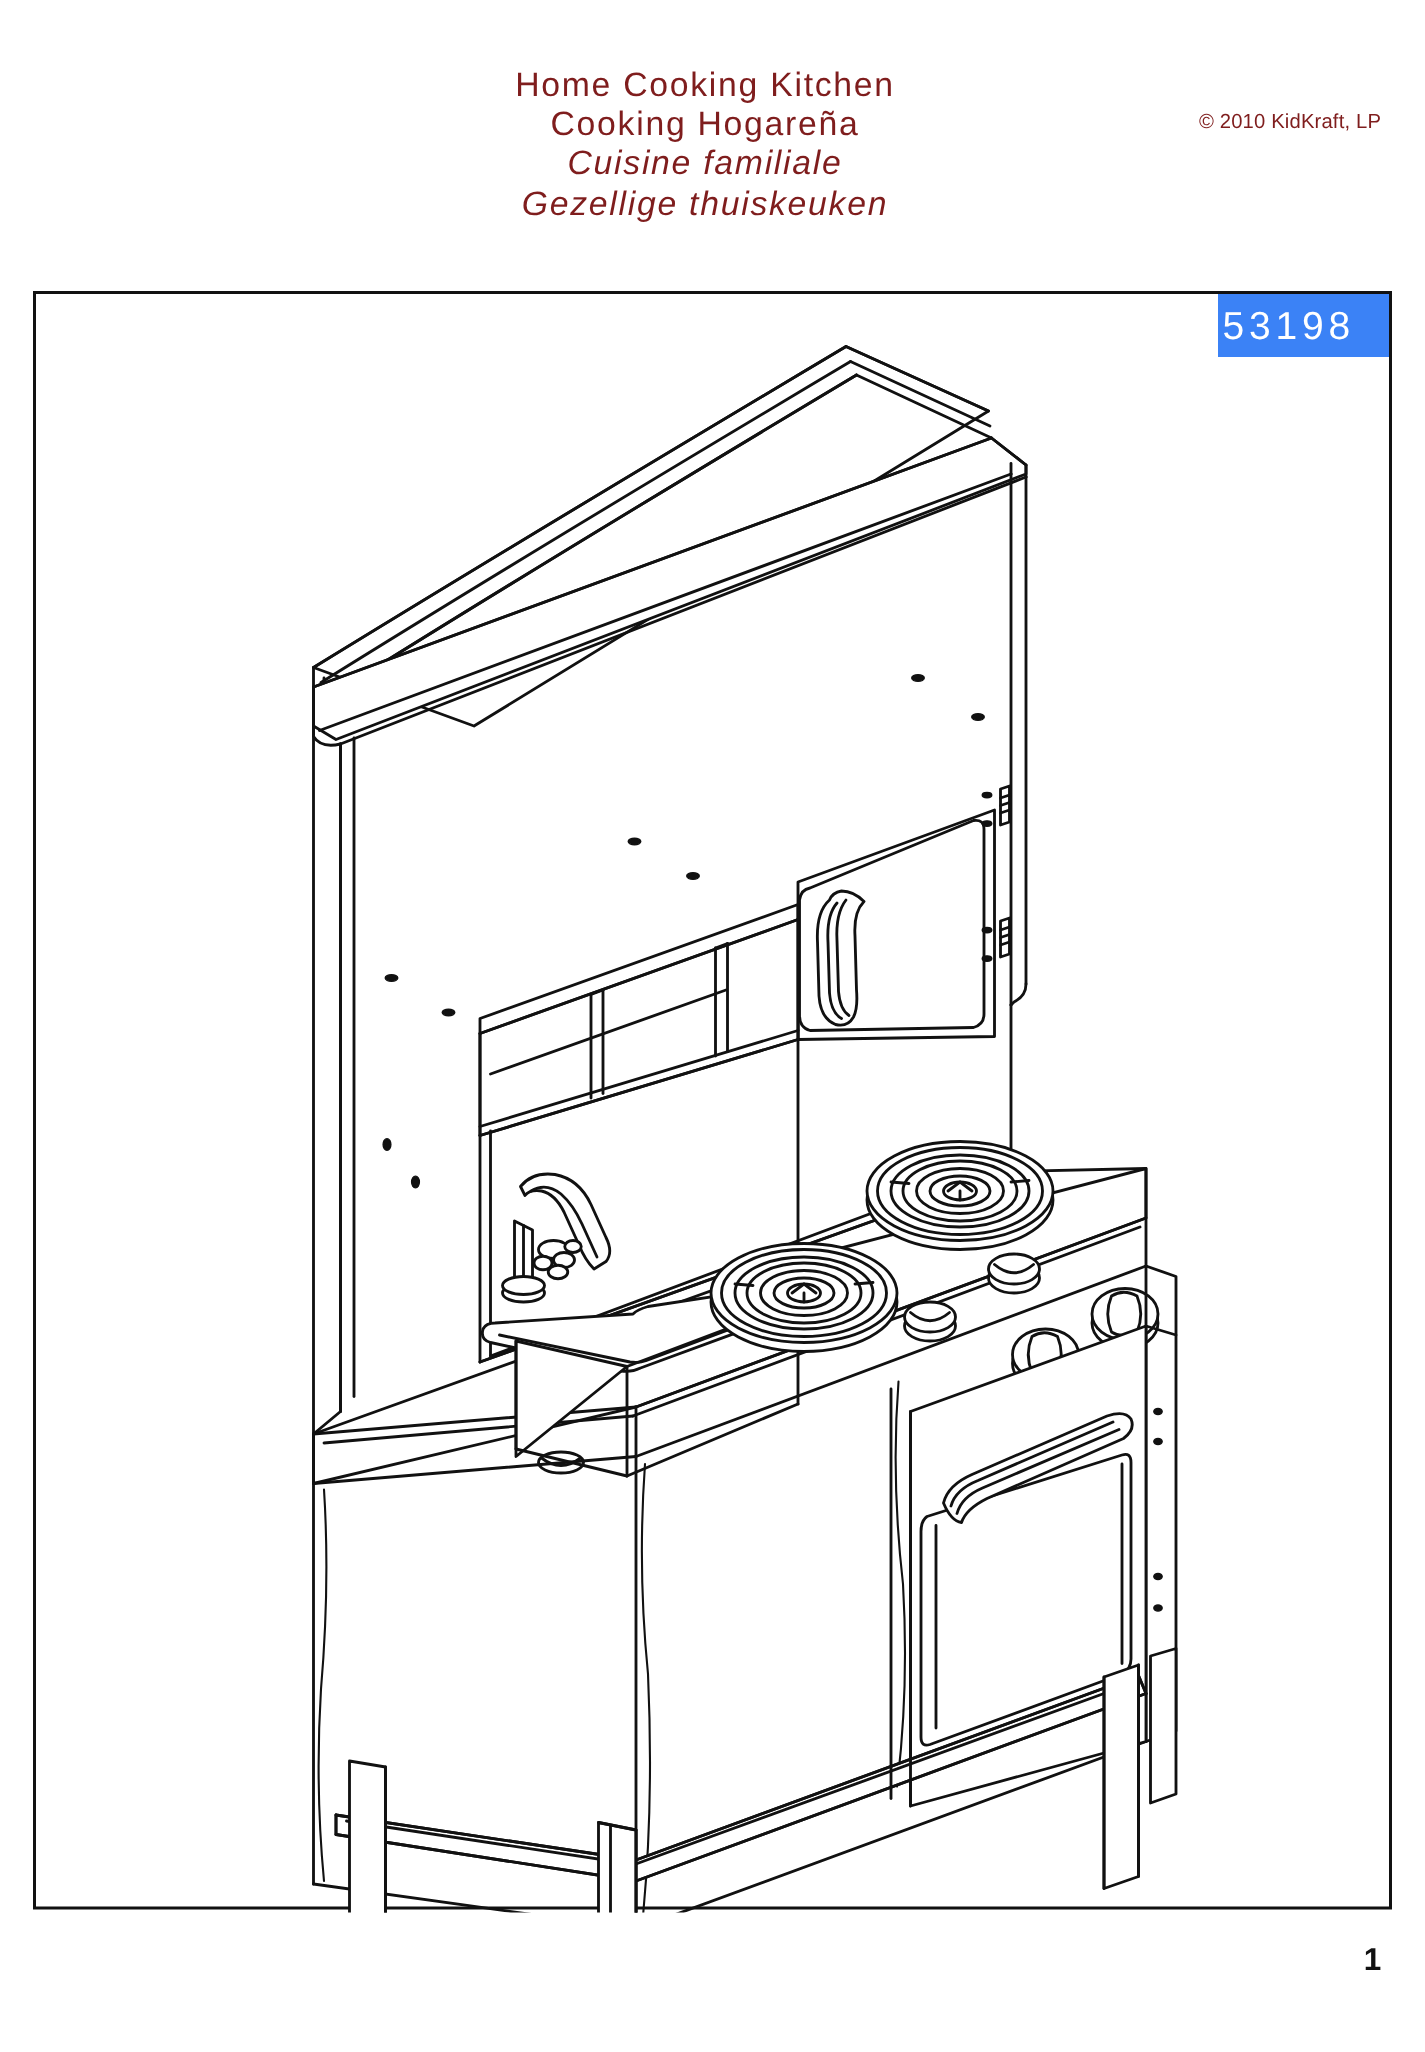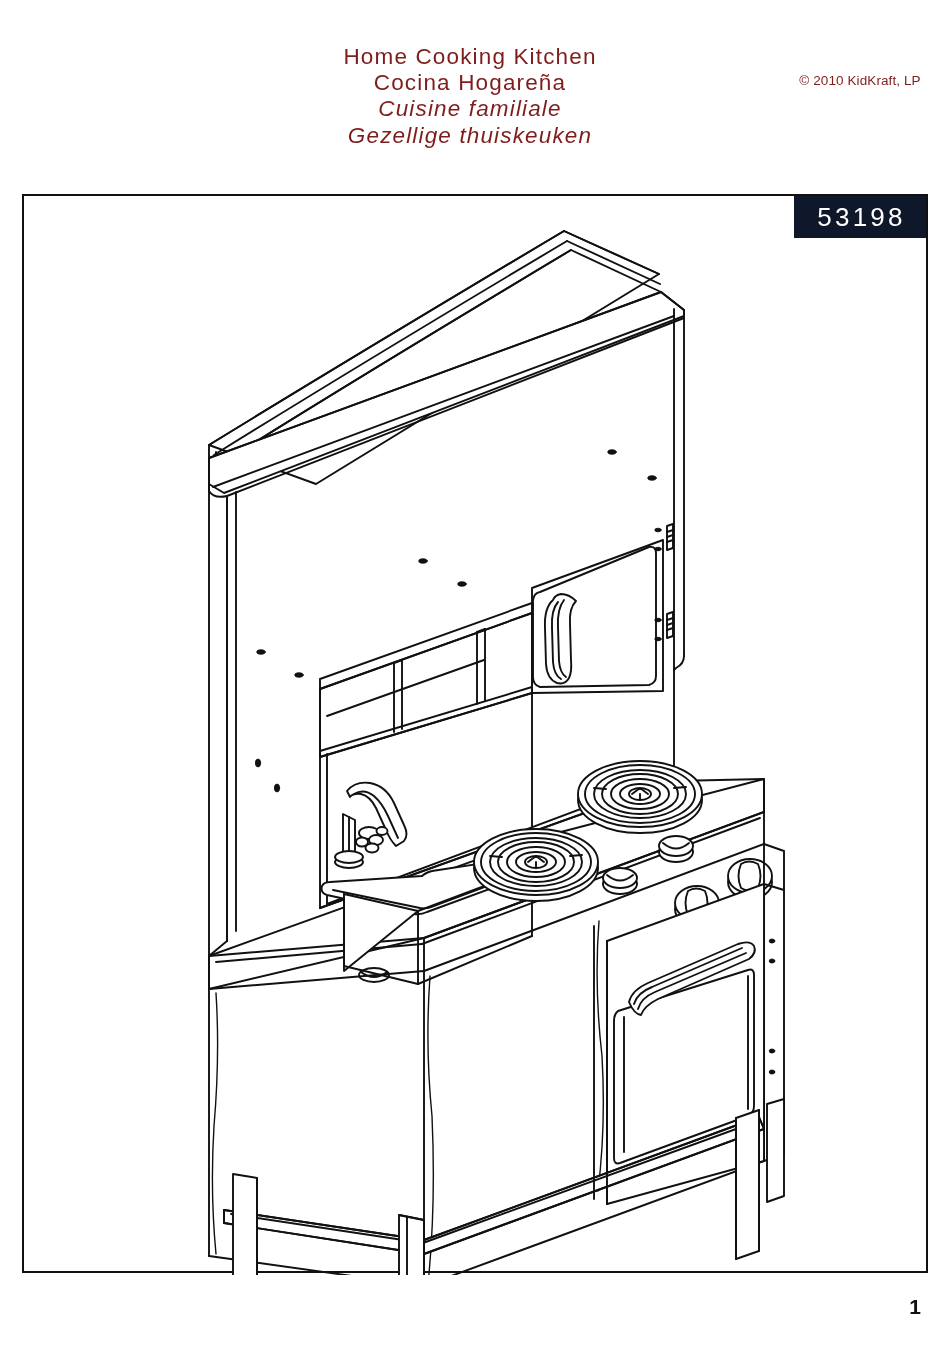--- a/index.html
+++ b/index.html
@@ -74,26 +74,25 @@
     border: 2px solid #111;
     box-sizing: border-box;
     background: #fff;
   }
 
   
   #part-badge {
     position: absolute;
     right: 0px;
     top: 0px;
-    width: 132px;
+    width: 114px;
     height: 42px;
-    background: #0f172a;
+    background: #3b82f6;
     display: flex;
     align-items: center;
-    justify-content: center;
   }
   #part-number {
     color: #ffffff;
     font-size: 26px;
     letter-spacing: 3.2px;
     line-height: 1;
     padding-left: 3px;
   }
 
   
@@ -121,21 +120,21 @@
     color: #111;
   }
 </style>
 </head>
 <body>
 
 <div id="header">
 
   <div id="title-block">
     <div class="title-line">Home Cooking Kitchen</div>
-    <div class="title-line">Cocina Hogareña</div>
+    <div class="title-line">Cooking Hogareña</div>
     <div class="title-line it">Cuisine familiale</div>
     <div class="title-line it">Gezellige thuiskeuken</div>
   </div>
 
   <div id="logo-block">
     <div id="copyright">© 2010 KidKraft, LP</div>
   </div>
 
 </div>
 

